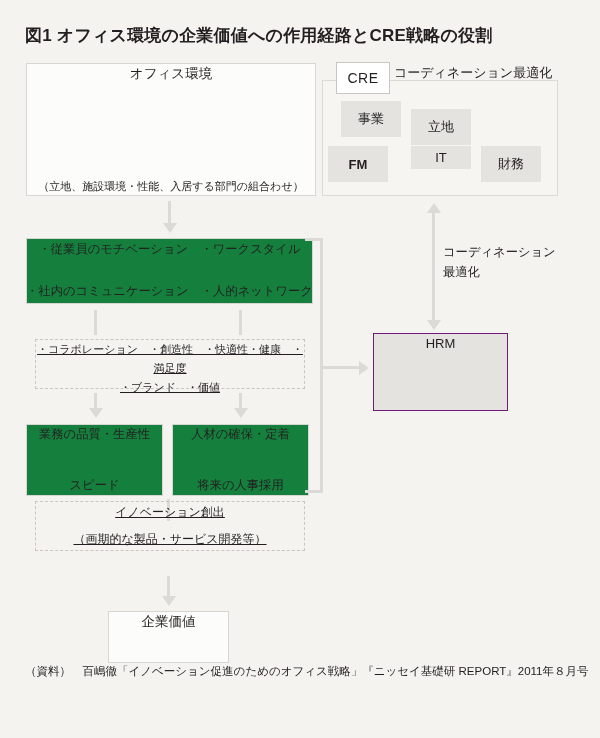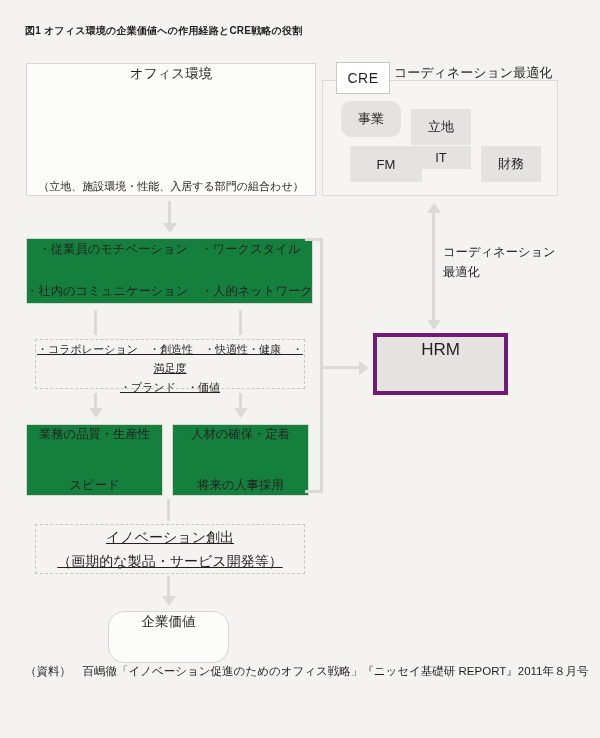--- a/index.html
+++ b/index.html
@@ -8,21 +8,21 @@
     background:#f4f3f0;
     font-family:"Liberation Sans","DejaVu Sans",sans-serif;
     color:#231f20;
     position:relative;
     overflow:hidden;
   }
   #figure{position:absolute;inset:0;}
 
   .title{
     position:absolute;left:25px;top:24px;
-    font-size:10px;font-weight:bold;letter-spacing:.2px;
+    font-size:17px;font-weight:bold;letter-spacing:.2px;
     white-space:nowrap;
   }
 
   
   .box{position:absolute;box-sizing:border-box;display:flex;
        flex-direction:column;align-items:center;justify-content:space-between;
        text-align:center;line-height:1.55;}
   .box-white{background:#fcfcfb;border:1px solid #d8d6d2;}
   .box-dashed{background:transparent;border:1px dashed #c9c6c1;text-decoration:underline;}
   .box-plain{background:#15803d;border:1px solid #d8d6d2;}
@@ -36,48 +36,48 @@
   #cre-panel{left:322px;top:80px;width:236px;height:116px;
              background:#f6f5f2;border:1px solid #dcdad6;}
   #cre-tab{position:absolute;left:336px;top:62px;width:52px;height:30px;
            background:#ffffff;border:1px solid #c9c6c1;
            display:flex;align-items:center;justify-content:center;
            font-size:14px;letter-spacing:.5px;z-index:3;}
   #cre-head{position:absolute;left:394px;top:64px;font-size:13px;white-space:nowrap;}
   .cre-cell{position:absolute;background:#e4e3e0;
             display:flex;align-items:center;justify-content:center;
             font-size:13px;box-sizing:border-box;}
-  #cre-c0{left:341px;top:101px;width:60px;height:36px;border-radius:11px;}
+  #cre-c0{left:341px;top:101px;width:60px;height:36px;}
   #cre-c1{left:411px;top:101px;width:60px;height:36px;margin-top:8px;}
-  #cre-c2{left:350px;top:146px;width:72px;height:36px;}
+  #cre-c2{left:328px;top:146px;width:60px;height:36px;font-weight:bold;}
   #cre-c3{left:411px;top:146px;width:60px;height:23px;}
   #cre-c4{left:481px;top:146px;width:60px;height:36px;}
 
   
   #employee{left:26px;top:238px;width:287px;height:66px;
             font-size:12.3px;line-height:1.75;}
   #employee .row{white-space:nowrap;}
 
   
   #collab{left:35px;top:339px;width:270px;height:50px;
           font-size:11px;line-height:1.72;}
 
   
   #outcome-a{left:26px;top:424px;width:137px;height:72px;font-size:12.3px;}
   #outcome-b{left:172px;top:424px;width:137px;height:72px;font-size:12.3px;}
 
   
-  #innov{left:35px;top:524px;width:270px;height:50px;font-size:14px;line-height:1.72;}
-
-  
-  #value{left:108px;top:611px;width:121px;height:52px;font-size:13.5px;border-radius:16px;}
-
-  
-  #hrm{left:373px;top:333px;width:135px;height:62px;font-size:17px;
-       background:#e4e3e0;border:4px solid #701a75;}
+  #innov{left:35px;top:501px;width:270px;height:50px;font-size:12px;line-height:1.72;}
+
+  
+  #value{left:108px;top:611px;width:121px;height:52px;font-size:13.5px;}
+
+  
+  #hrm{left:373px;top:333px;width:135px;height:78px;font-size:13px;
+       background:#e4e3e0;border:1px solid #701a75;}
 
   #coord-label{position:absolute;left:443px;top:243px;font-size:12.3px;
                line-height:1.6;white-space:nowrap;}
 
   
   .conn{position:absolute;background:#dcdad6;}
   .vline{width:3px;}
   .hline{height:3px;}
 
   

